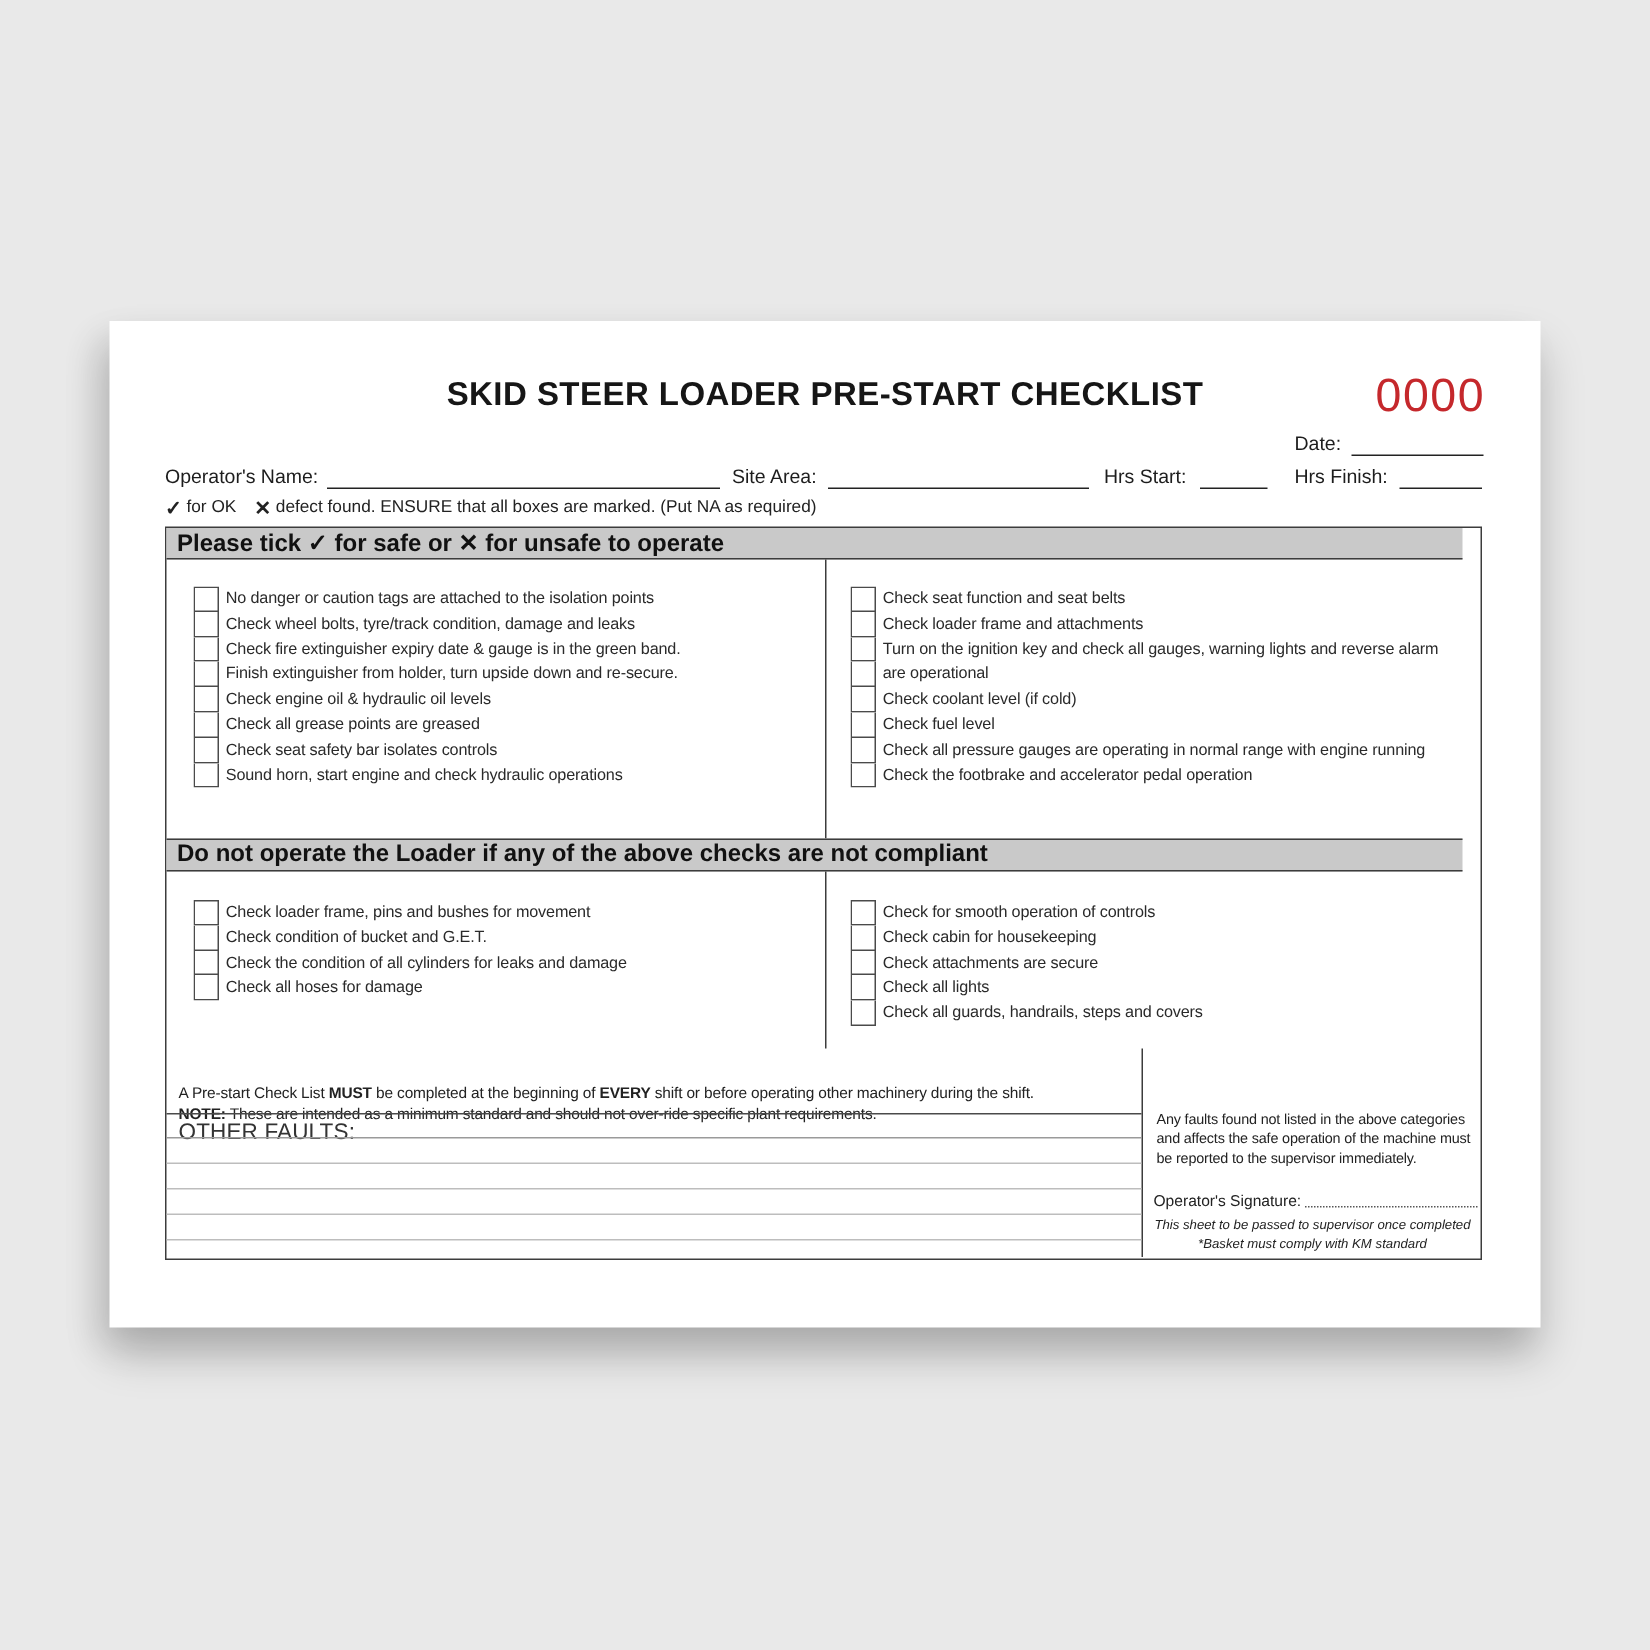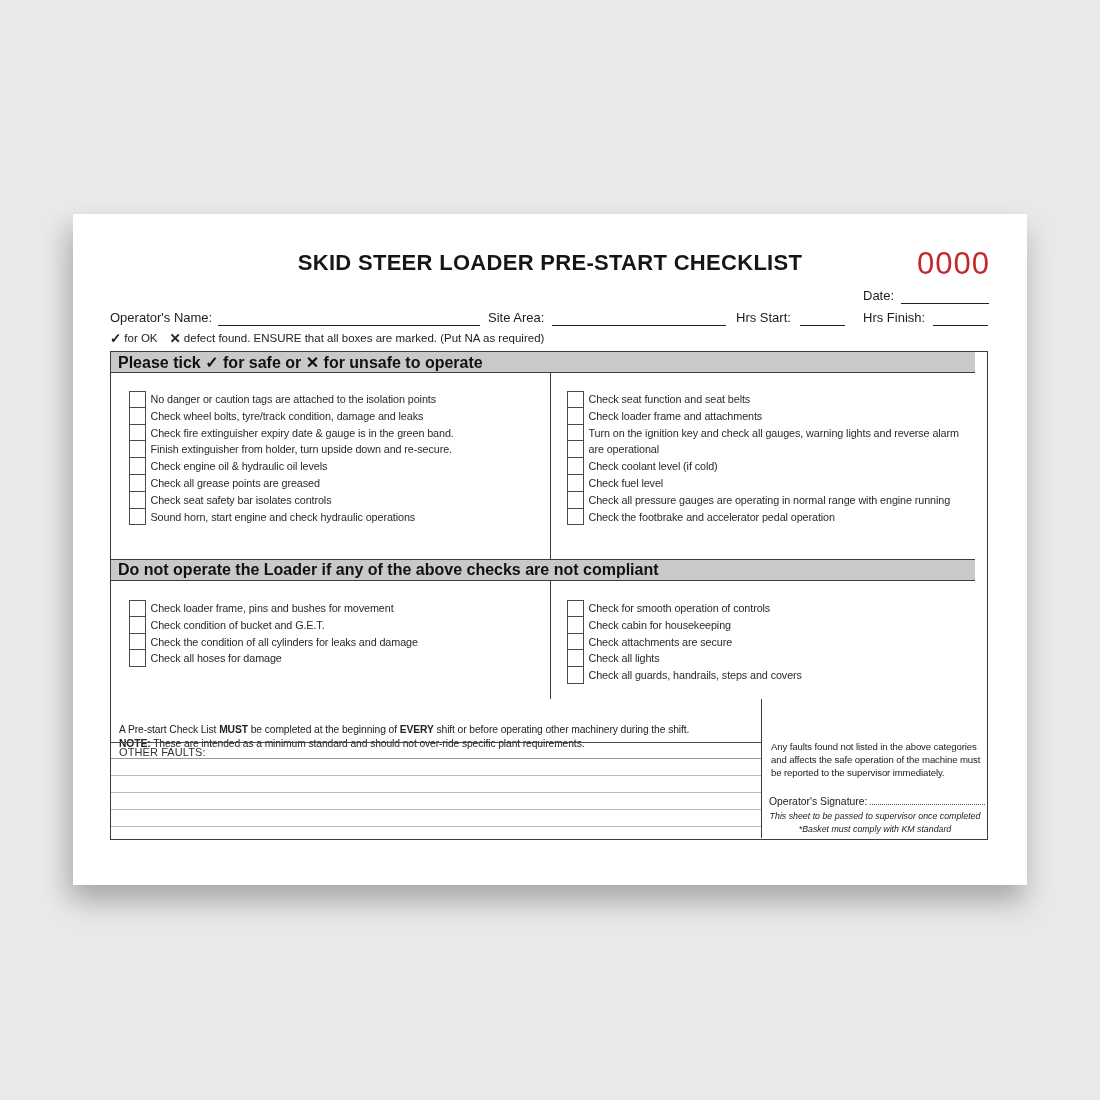--- a/index.html
+++ b/index.html
@@ -58,21 +58,21 @@
   }
 
   .notes{
     left:8px;top:355px;width:636px;font-size:10.3px;line-height:13.5px;
     color:#222;white-space:nowrap;letter-spacing:-0.1px;margin-top:16px;
   }
   .notes .b{font-weight:bold;}
   .hline-dark{left:0;width:650px;border-top:1.2px solid #4a4a4a;}
   .hline-mid{left:0;width:650px;border-top:1px solid #9a9a9a;}
   .hline-light{left:0;width:650px;border-top:1px solid #bdbdbd;}
-  .of-label{left:8px;top:394px;font-size:11px;color:#333;letter-spacing:0.1px;}
+  .of-label{left:8px;top:394px;font-size:15px;color:#333;letter-spacing:0.1px;}
 
   .faults-note{
     left:660px;top:357px;width:212px;
     font-size:9.6px;line-height:12.9px;letter-spacing:-0.12px;color:#222;margin-top:32px;
   }
   .sig-row{
     left:658px;top:444px;width:216px;display:flex;align-items:flex-end;
     font-size:10.4px;color:#222;white-space:nowrap;text-align:right;
   }
   .sig-dots{flex:1;border-bottom:1.6px dotted #555;margin:0 0 2px 3px;height:0;}

